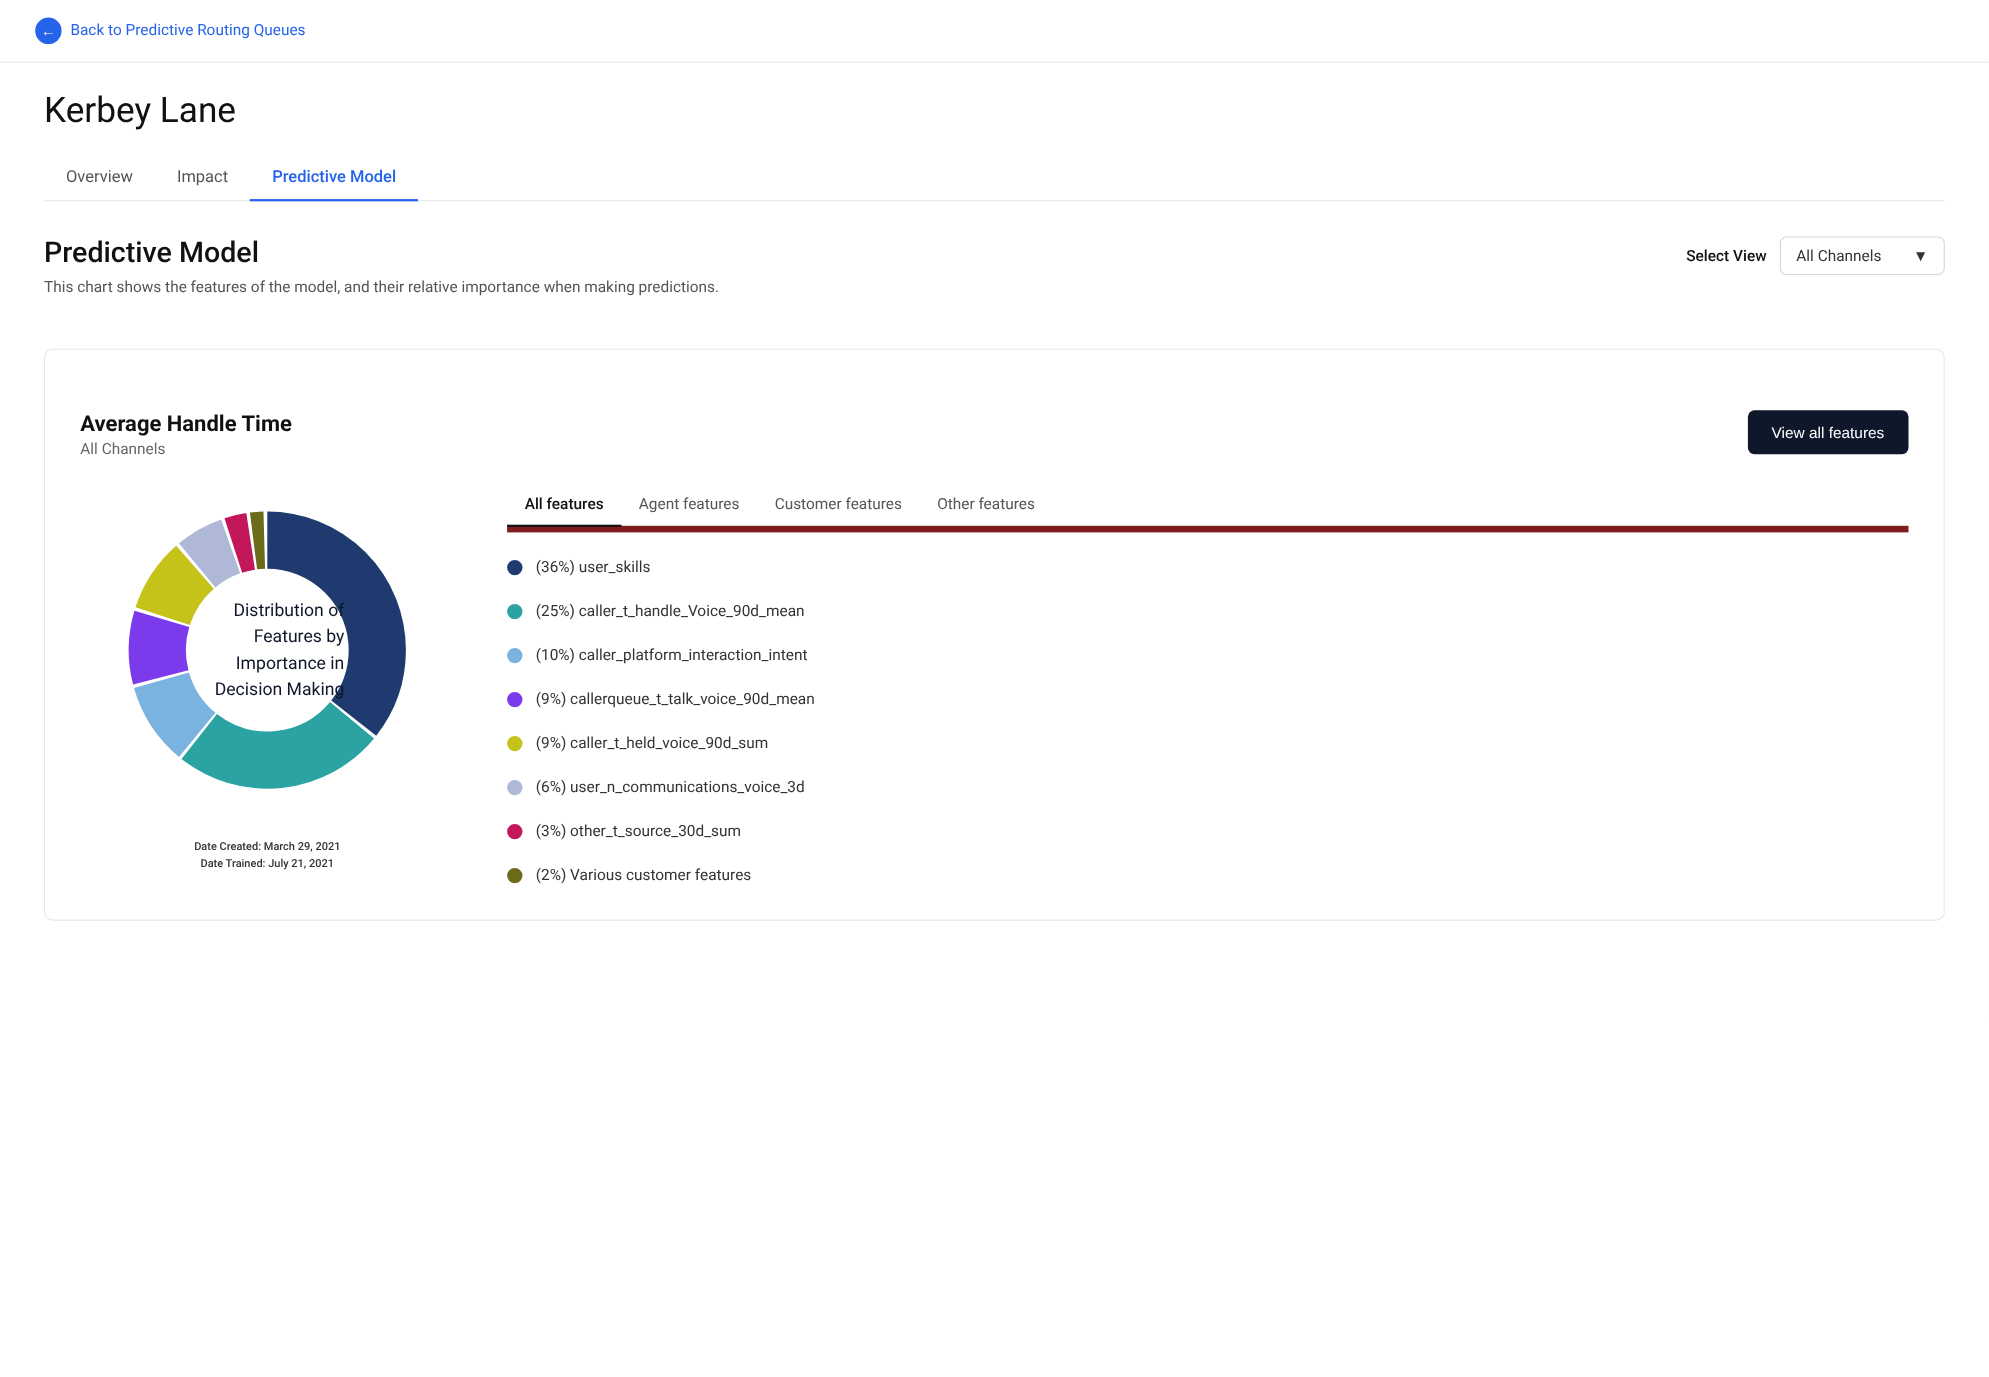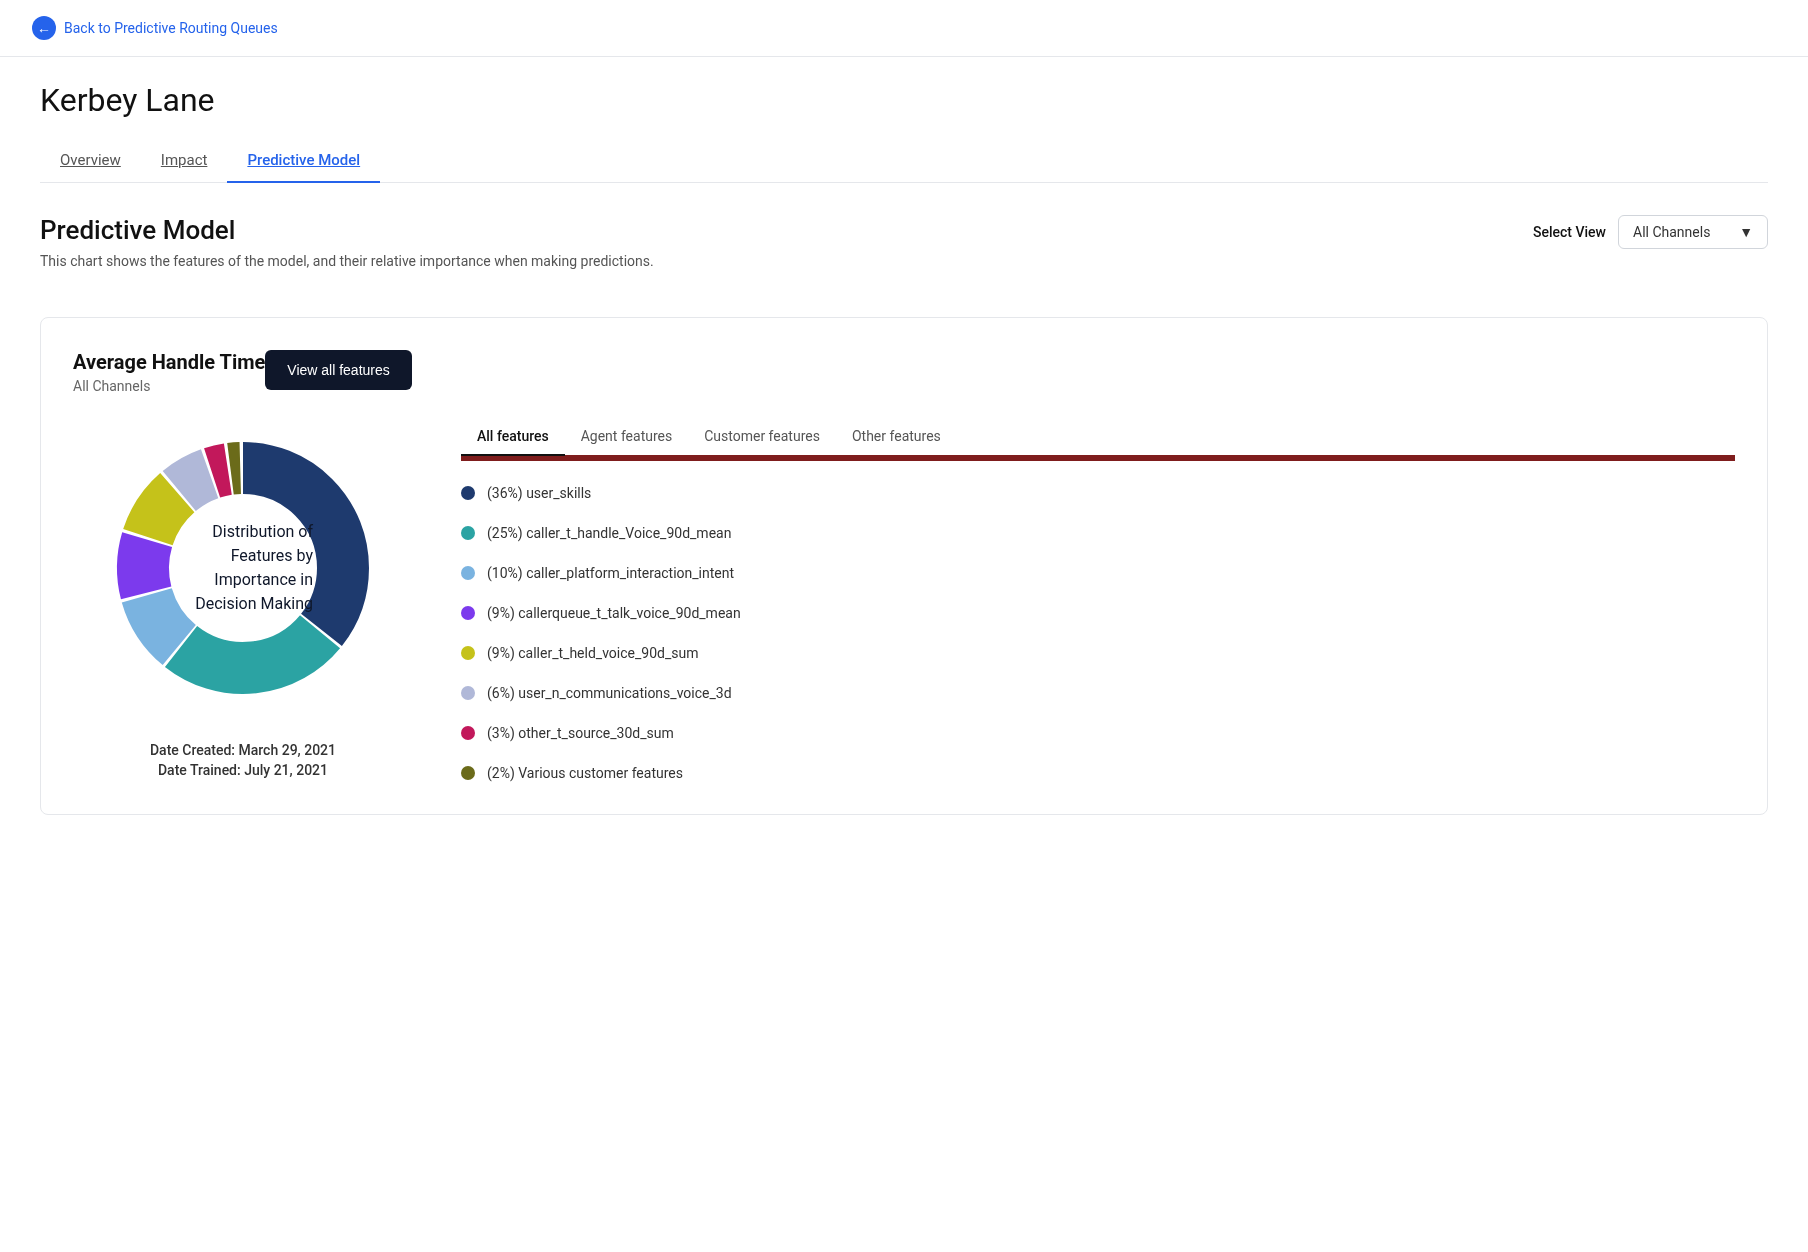--- a/index.html
+++ b/index.html
@@ -4,39 +4,39 @@
   <style>
     * { box-sizing: border-box; margin: 0; padding: 0; }
     body { font-family: -apple-system, BlinkMacSystemFont, 'Segoe UI', Roboto, sans-serif; background: #f5f5f5; color: #333; }
     .page { background: #fff; min-height: 100vh; padding: 0; }
     .top-nav { padding: 16px 32px; display: flex; align-items: center; gap: 10px; border-bottom: 1px solid #e5e7eb; }
     .back-btn { display: flex; align-items: center; gap: 8px; color: #2563eb; font-size: 14px; cursor: pointer; text-decoration: none; }
     .back-icon { width: 24px; height: 24px; background: #2563eb; border-radius: 50%; display: flex; align-items: center; justify-content: center; color: #fff; font-size: 14px; }
     .page-content { padding: 24px 40px; }
     .page-title { font-size: 32px; font-weight: 400; color: #111; margin-bottom: 20px; }
     .tabs { display: flex; gap: 0; border-bottom: 1px solid #e5e7eb; margin-bottom: 32px; }
-    .tab { padding: 12px 20px; font-size: 15px; cursor: pointer; color: #555; border-bottom: 2px solid transparent; margin-bottom: -1px; text-decoration: underline; }
+    .tab { padding: 12px 20px; font-size: 15px; cursor: pointer; color: #555; border-bottom: 2px solid transparent; margin-bottom: -1px; }
     .tab.active { color: #2563eb; border-bottom: 2px solid #2563eb; font-weight: 500; }
     .section-title { font-size: 26px; font-weight: 500; color: #111; margin-bottom: 8px; }
     .section-desc { font-size: 14px; color: #555; margin-bottom: 24px; }
     .select-view-row { display: flex; align-items: center; gap: 12px; justify-content: center; margin-bottom: 0; }
     .select-label { font-size: 14px; font-weight: 500; color: #111; }
     .select-dropdown { display: flex; align-items: center; gap: 8px; border: 1px solid #d1d5db; border-radius: 6px; padding: 8px 14px; font-size: 14px; cursor: pointer; background: #fff; min-width: 150px; justify-content: space-between; }
     .header-row { display: flex; align-items: flex-start; justify-content: space-between; margin-bottom: 24px; }
     .card { background: #fff; border: 1px solid #e5e7eb; border-radius: 8px; padding: 32px; margin-top: 0; }
-    .card-header { display: flex; align-items: flex-start; justify-content: flex-start; margin-bottom: 24px; }
+    .card-header { display: flex; align-items: flex-start; justify-content: space-between; margin-bottom: 24px; margin-top: 23px; }
     .card-title { font-size: 20px; font-weight: 700; color: #111; }
     .card-subtitle { font-size: 14px; color: #666; margin-top: 4px; }
     .view-all-btn { background: #0f172a; color: #fff; border: none; border-radius: 6px; padding: 12px 22px; font-size: 14px; font-weight: 500; cursor: pointer; white-space: nowrap; }
     .card-body { display: flex; gap: 48px; }
     .donut-section { display: flex; flex-direction: column; align-items: center; min-width: 340px; }
     .donut-container { position: relative; width: 300px; height: 300px; }
     .donut-center-text { position: absolute; top: 50%; left: 50%; transform: translate(-50%, -50%); text-align: right; color: #0f172a; font-size: 16px; line-height: 1.5; pointer-events: none; width: 140px; }
     .dates-section { margin-top: 24px; text-align: center; }
-    .date-line { font-size: 14px; color: #333; font-weight: 500; margin-bottom: 4px; }
+    .date-line { font-size: 10px; color: #333; font-weight: 500; margin-bottom: 4px; }
     .legend-section { flex: 1; }
     .feature-tabs { display: flex; gap: 0; border-bottom: 6px solid #7f1d1d; margin-bottom: 24px; }
     .feature-tab { padding: 10px 16px; font-size: 14px; cursor: pointer; color: #555; border-bottom: 2px solid transparent; margin-bottom: -1px; }
     .feature-tab.active { color: #111; border-bottom: 2px solid #111; font-weight: 500; }
     .legend-list { display: flex; flex-direction: column; gap: 24px; }
     .legend-item { display: flex; align-items: center; gap: 12px; font-size: 14px; color: #333; }
     .legend-dot { width: 14px; height: 14px; border-radius: 50%; flex-shrink: 0; }
     svg.donut { width: 300px; height: 300px; }
   </style>
 </head>

